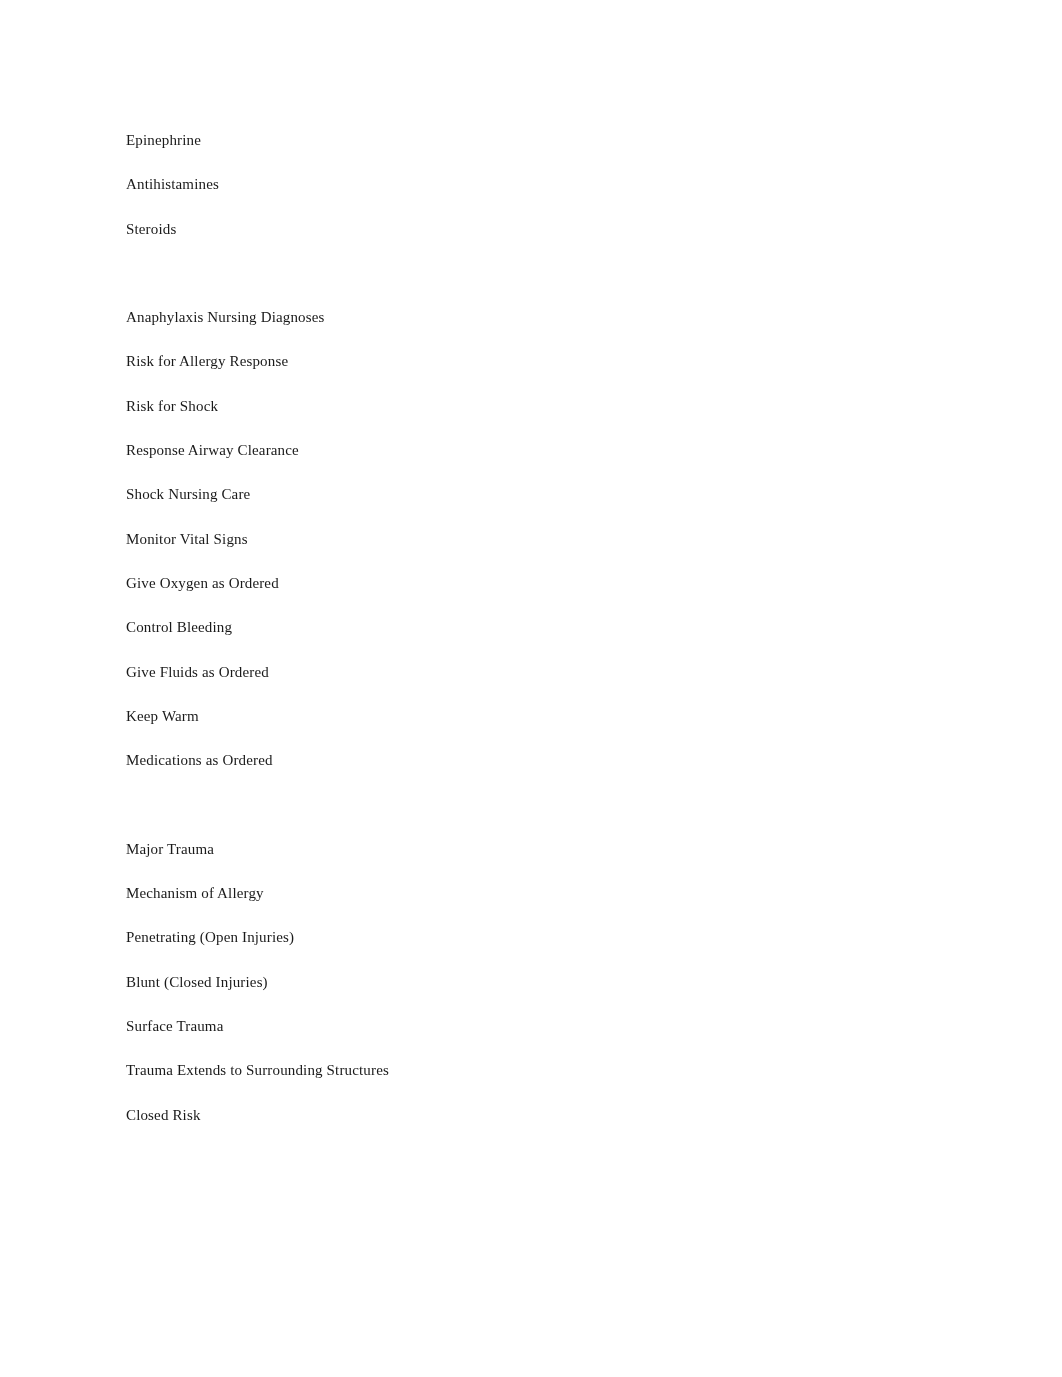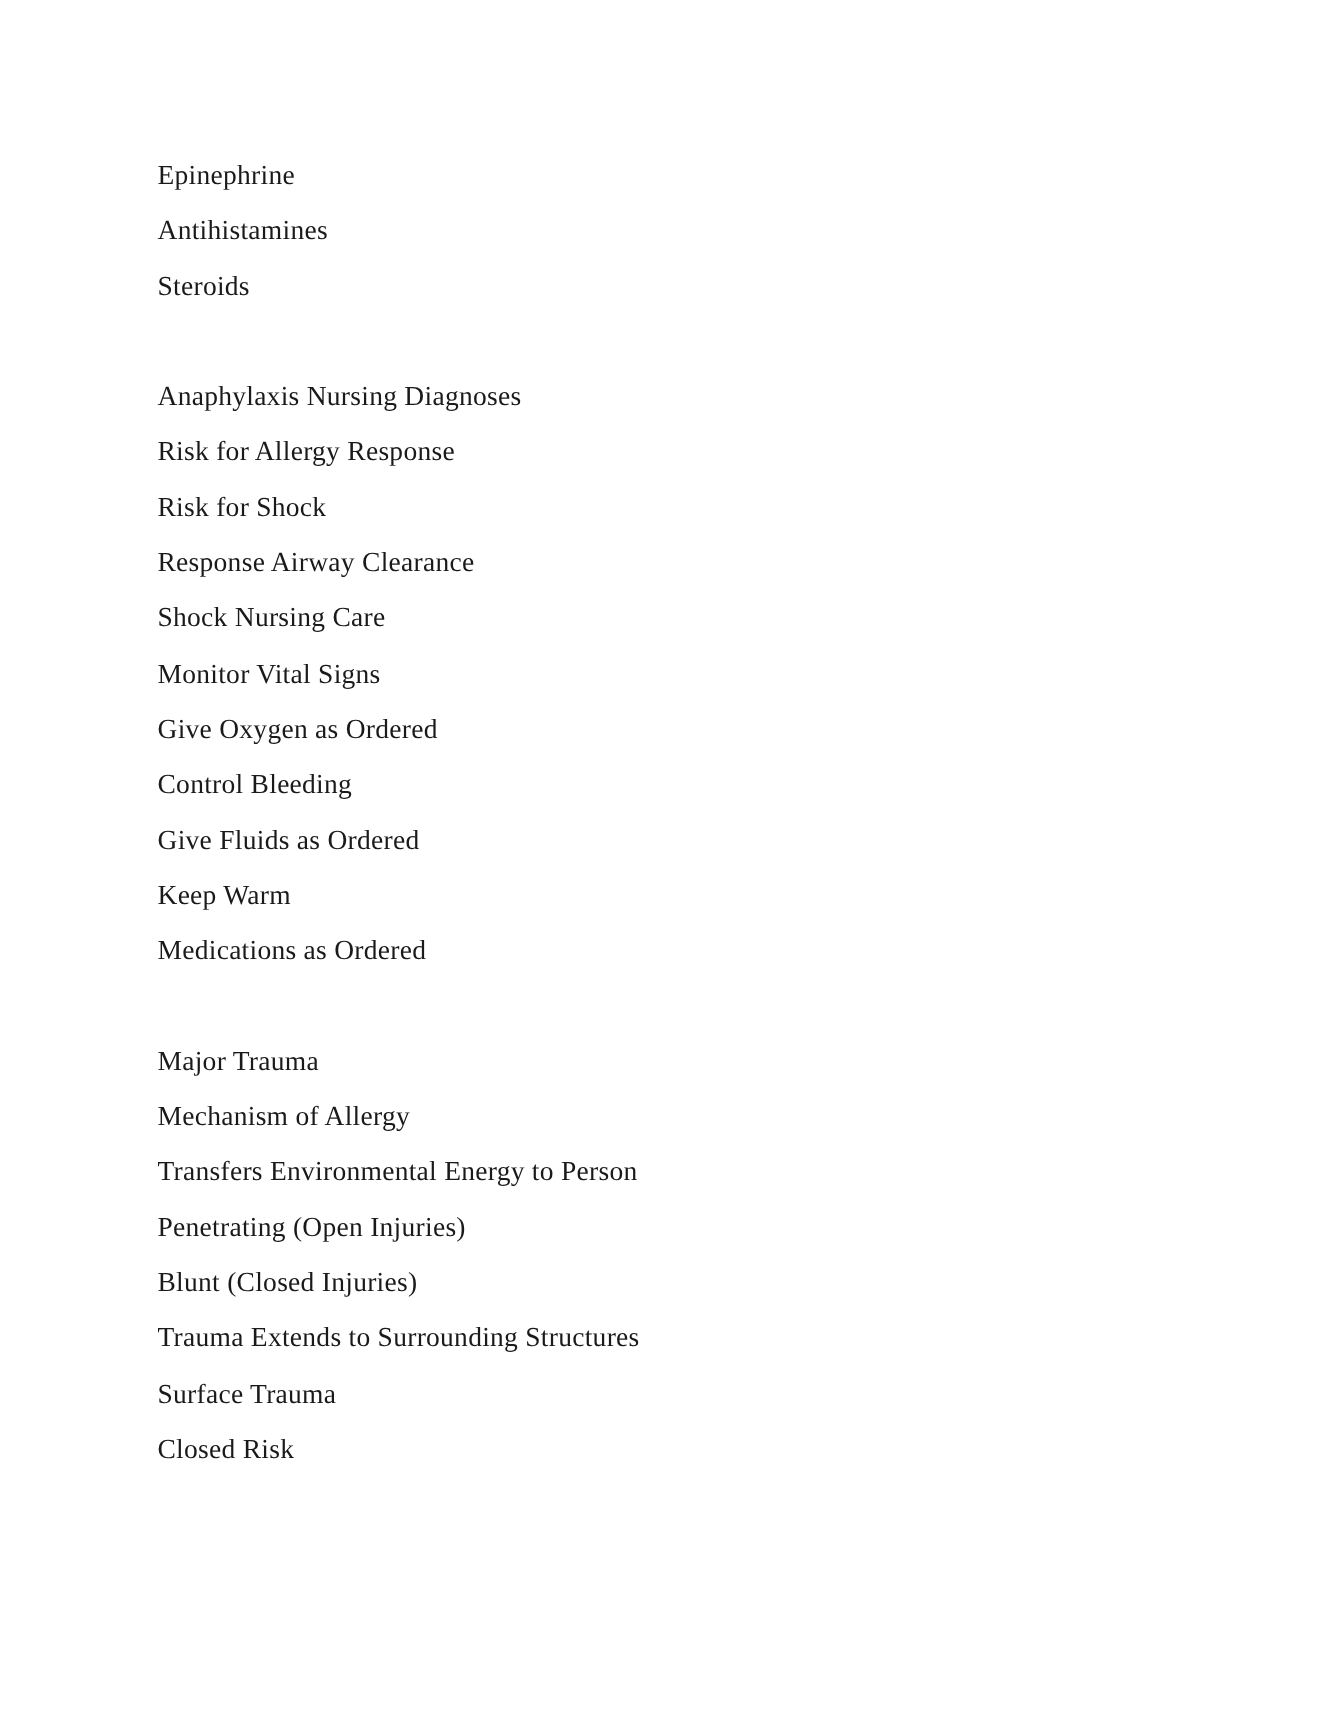--- a/index.html
+++ b/index.html
@@ -22,21 +22,21 @@
     padding: 118px 0 0 126px;
     background: #ffffff;
   }
   .doc-body {
     display: block;
   }
   .section {
     display: block;
   }
   .para {
-    font-size: 22px;
+    font-size: 15px;
     line-height: 44.3px;
     letter-spacing: 0.01em;
     white-space: pre;
     margin: 0;
     padding: 0;
   }
   .section-gap {
     height: 44.3px;
     line-height: 44.3px;
     font-size: 19.5px;
@@ -68,22 +68,21 @@
       <p class="para">Give Fluids as Ordered</p>
       <p class="para">Keep Warm</p>
       <p class="para">Medications as Ordered</p>
     </div>
 
     <div class="section-gap">&nbsp;</div>
 
     <div class="section">
       <p class="para">Major Trauma</p>
       <p class="para">Mechanism of Allergy</p>
-      <p class="para">Transfers Environmental Energy to Person</p>
       <p class="para">Penetrating (Open Injuries)</p>
       <p class="para">Blunt (Closed Injuries)</p>
+      <p class="para">Surface Trauma</p>
       <p class="para">Trauma Extends to Surrounding Structures</p>
-      <p class="para">Surface Trauma</p>
       <p class="para">Closed Risk</p>
     </div>
 
   </div>
 </div>
 
 </body></html>

